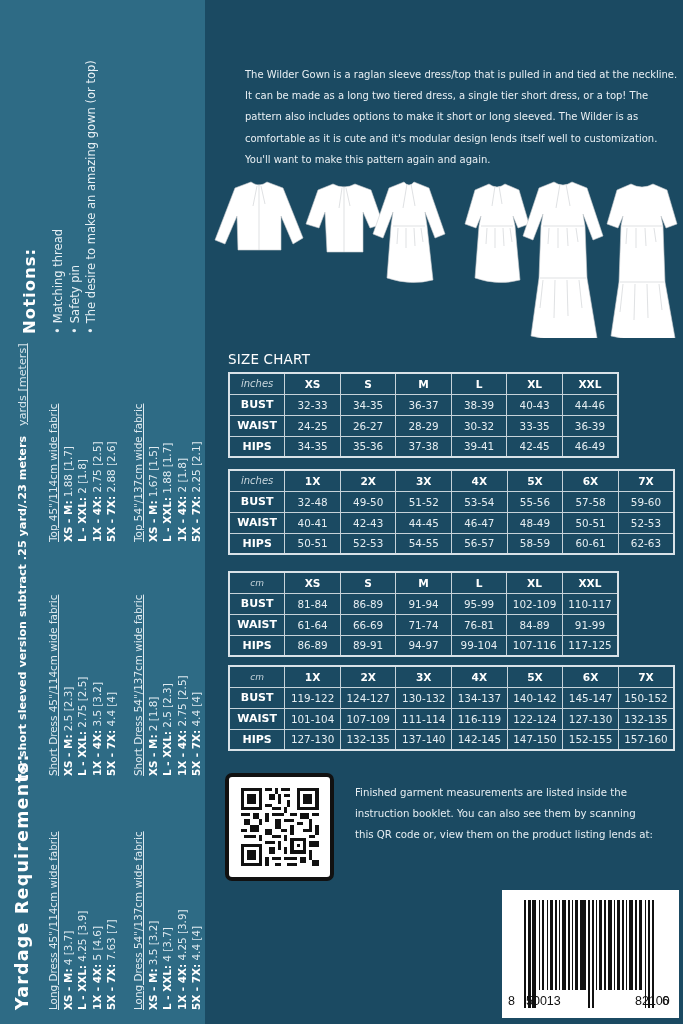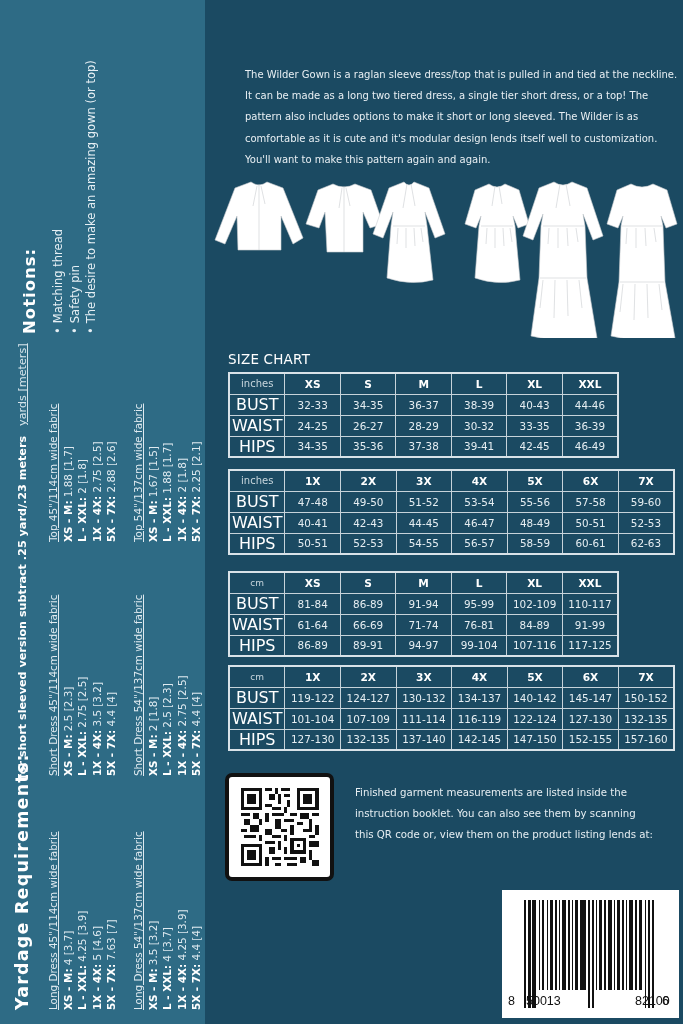--- a/index.html
+++ b/index.html
@@ -22,23 +22,23 @@
 
   
   .desc { position: absolute; left: 229px; top: 64px; width: 440px; font-size: 10px; line-height: 21.2px; color: #e8eff3; margin-left: 16px; }
   .garments { position: absolute; left: 213px; top: 178px; width: 465px; height: 160px; }
   .garments svg { display: block; }
 
   .size-title { position: absolute; left: 228px; top: 351px; font-size: 13.5px; font-weight: normal; color: #ffffff; letter-spacing: 0.2px; }
   table.sz { position: absolute; left: 228px; border-collapse: collapse; border: 2px solid #d9e2e8; font-size: 10.4px; color: #e6eef2; }
   table.sz td, table.sz th { border: 1.5px solid #c7d3da; height: 21px; text-align: center; padding: 0; }
   table.sz th { font-weight: bold; color: #ffffff; font-size: 10.6px; }
-  table.sz th.unit { font-weight: normal; color: #c9d7de; font-size: 10px; }
+  table.sz th.unit { font-weight: normal; font-style: italic; color: #c9d7de; font-size: 10px; }
   table.sz th.unit.cm { font-size: 9px; }
-  table.sz td.rowh { font-weight: normal; color: #ffffff; font-size: 16px; }
+  table.sz td.rowh { font-weight: bold; color: #ffffff; font-size: 11px; }
   .t6 td, .t6 th { width: 56px; }
   .t7 td, .t7 th { width: 56px; }
 
   .qr-box { position: absolute; left: 225px; top: 773px; width: 109px; height: 108px; background: #ffffff; border: 4px solid #111; border-radius: 7px; }
   .qr-box svg { position: absolute; left: 11px; top: 11px; }
   .qr-text { position: absolute; left: 349px; top: 782px; width: 330px; font-size: 10.2px; line-height: 21px; color: #e6eef2; margin-left: 6px; }
 
   .barcode { position: absolute; left: 502px; top: 890px; width: 177px; height: 128px; background: #ffffff; }
   .barcode svg { position: absolute; left: 0; top: 0; }
   .bc-num { position: absolute; top: 104px; font-family: "Liberation Sans", sans-serif; font-size: 12.5px; color: #111; }
@@ -208,21 +208,21 @@
     <th>1X</th>
         <th>2X</th>
         <th>3X</th>
         <th>4X</th>
         <th>5X</th>
         <th>6X</th>
         <th>7X</th>
   </tr>
   <tr>
     <td class="rowh">BUST</td>
-    <td>47-48</td>
+    <td>32-48</td>
         <td>49-50</td>
         <td>51-52</td>
         <td>53-54</td>
         <td>55-56</td>
         <td>57-58</td>
         <td>59-60</td>
   </tr>
   <tr>
     <td class="rowh">WAIST</td>
     <td>40-41</td>

